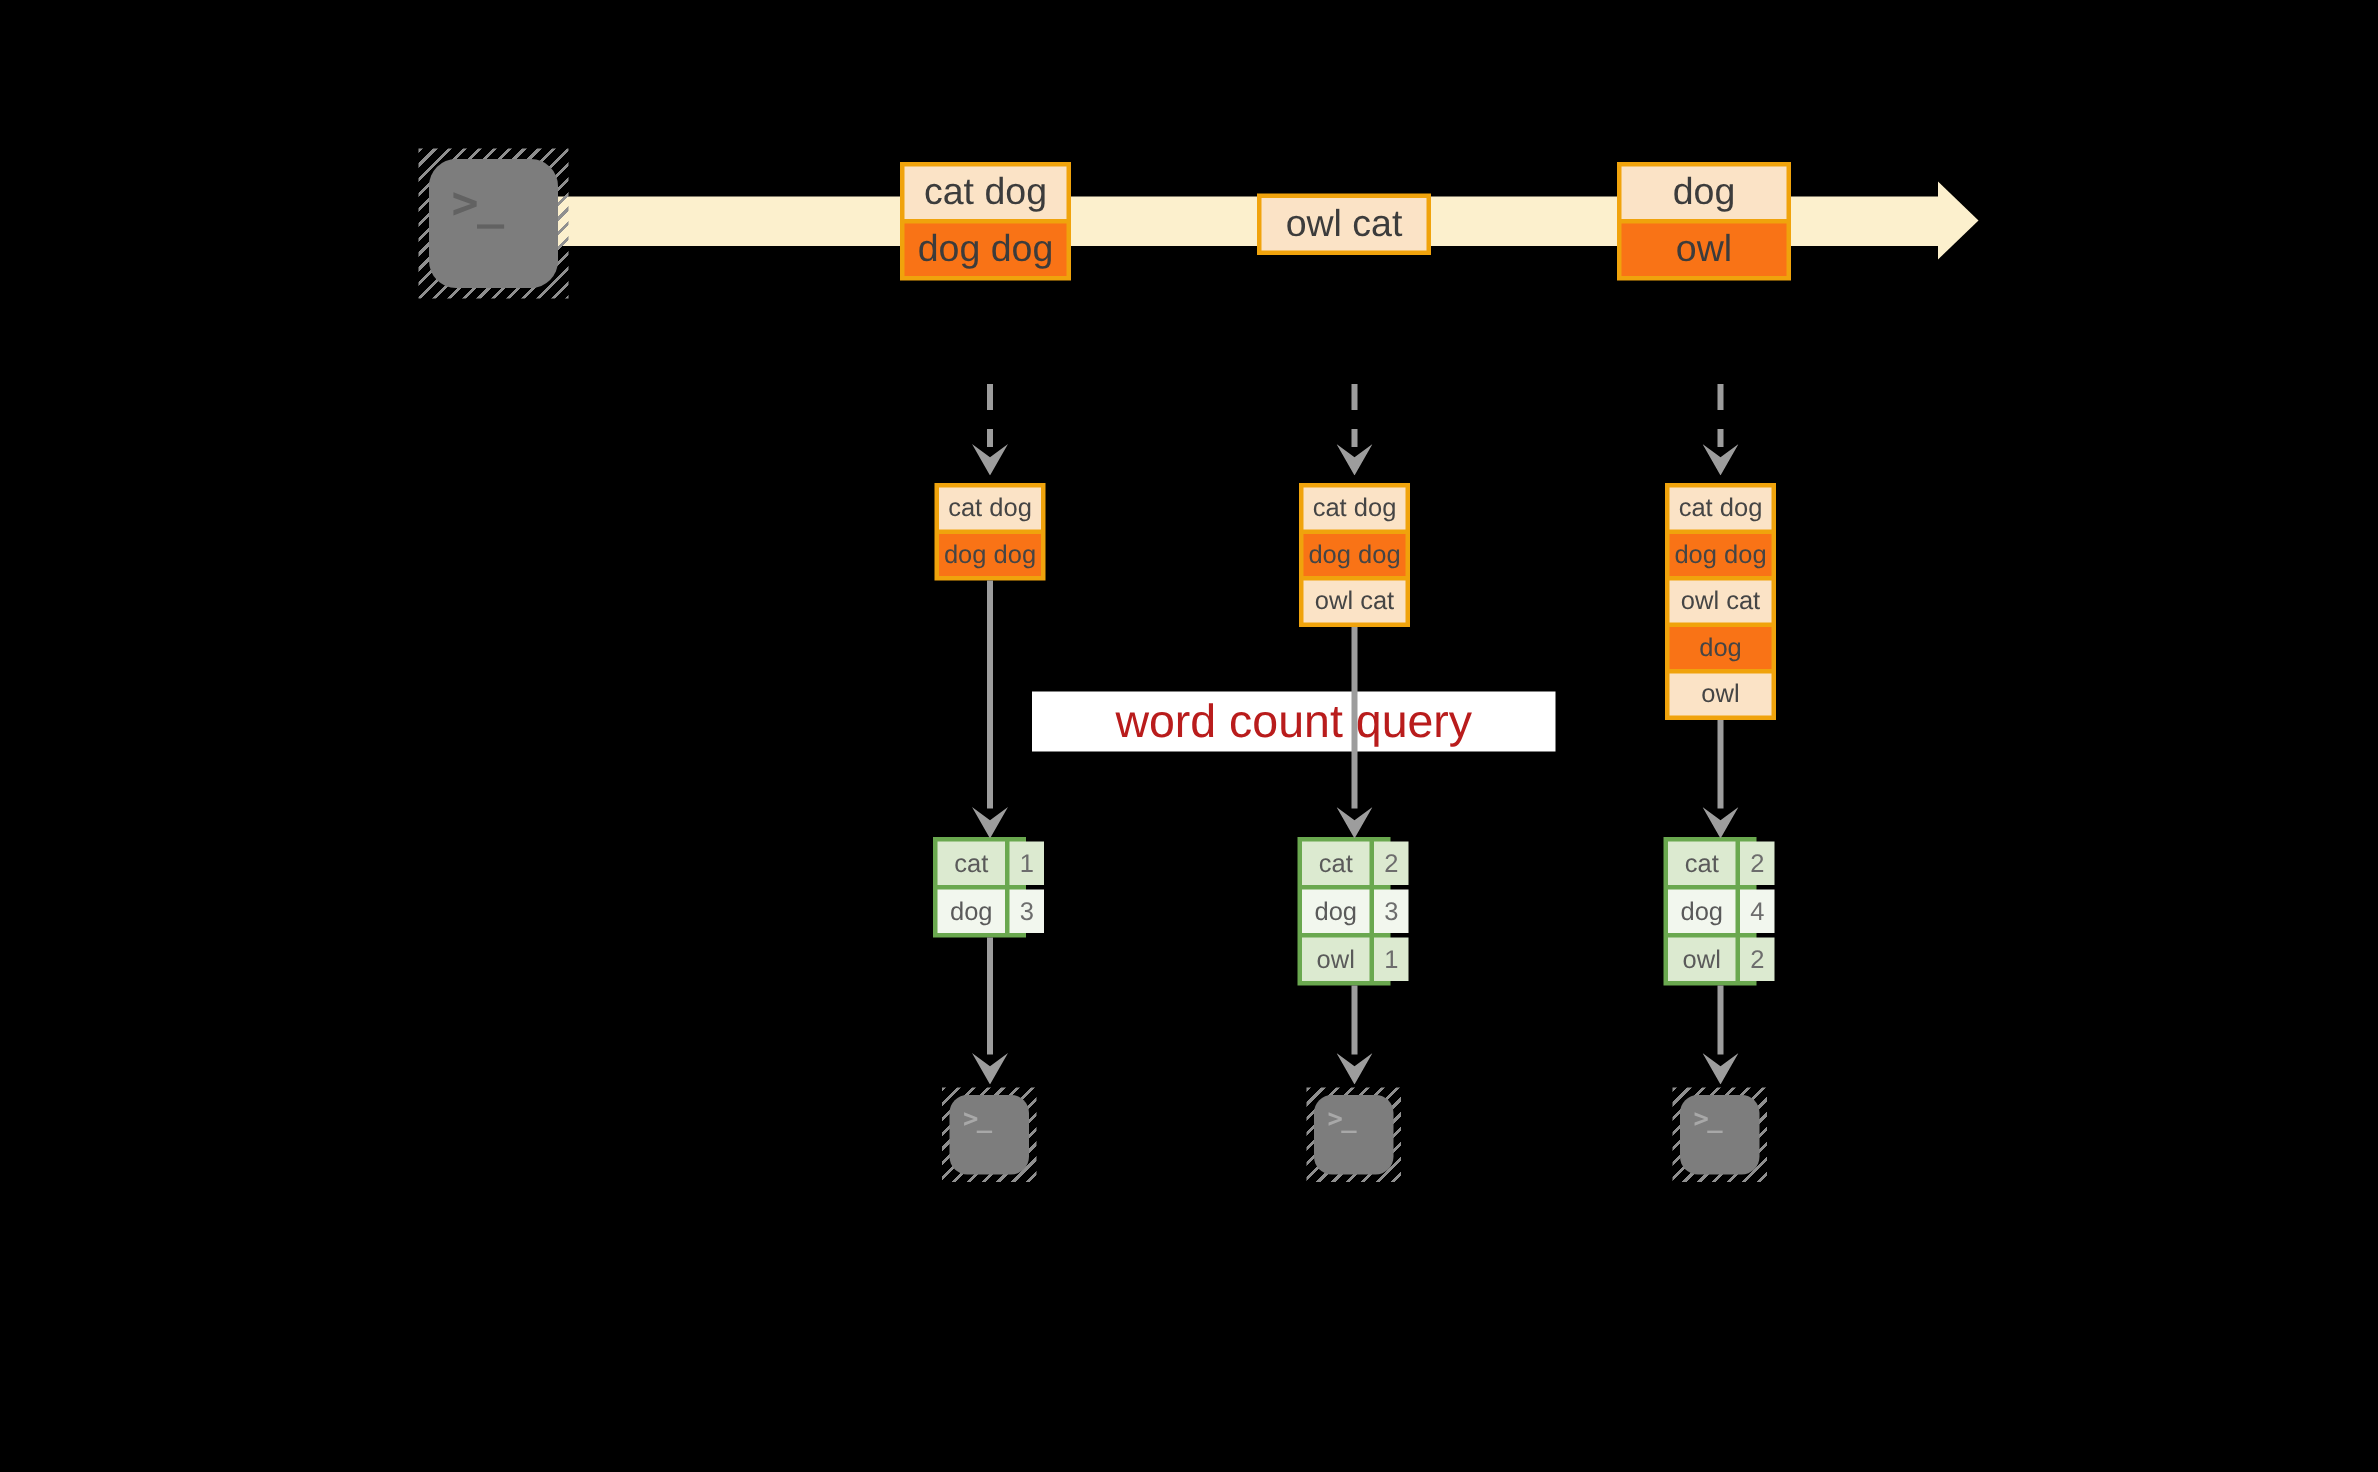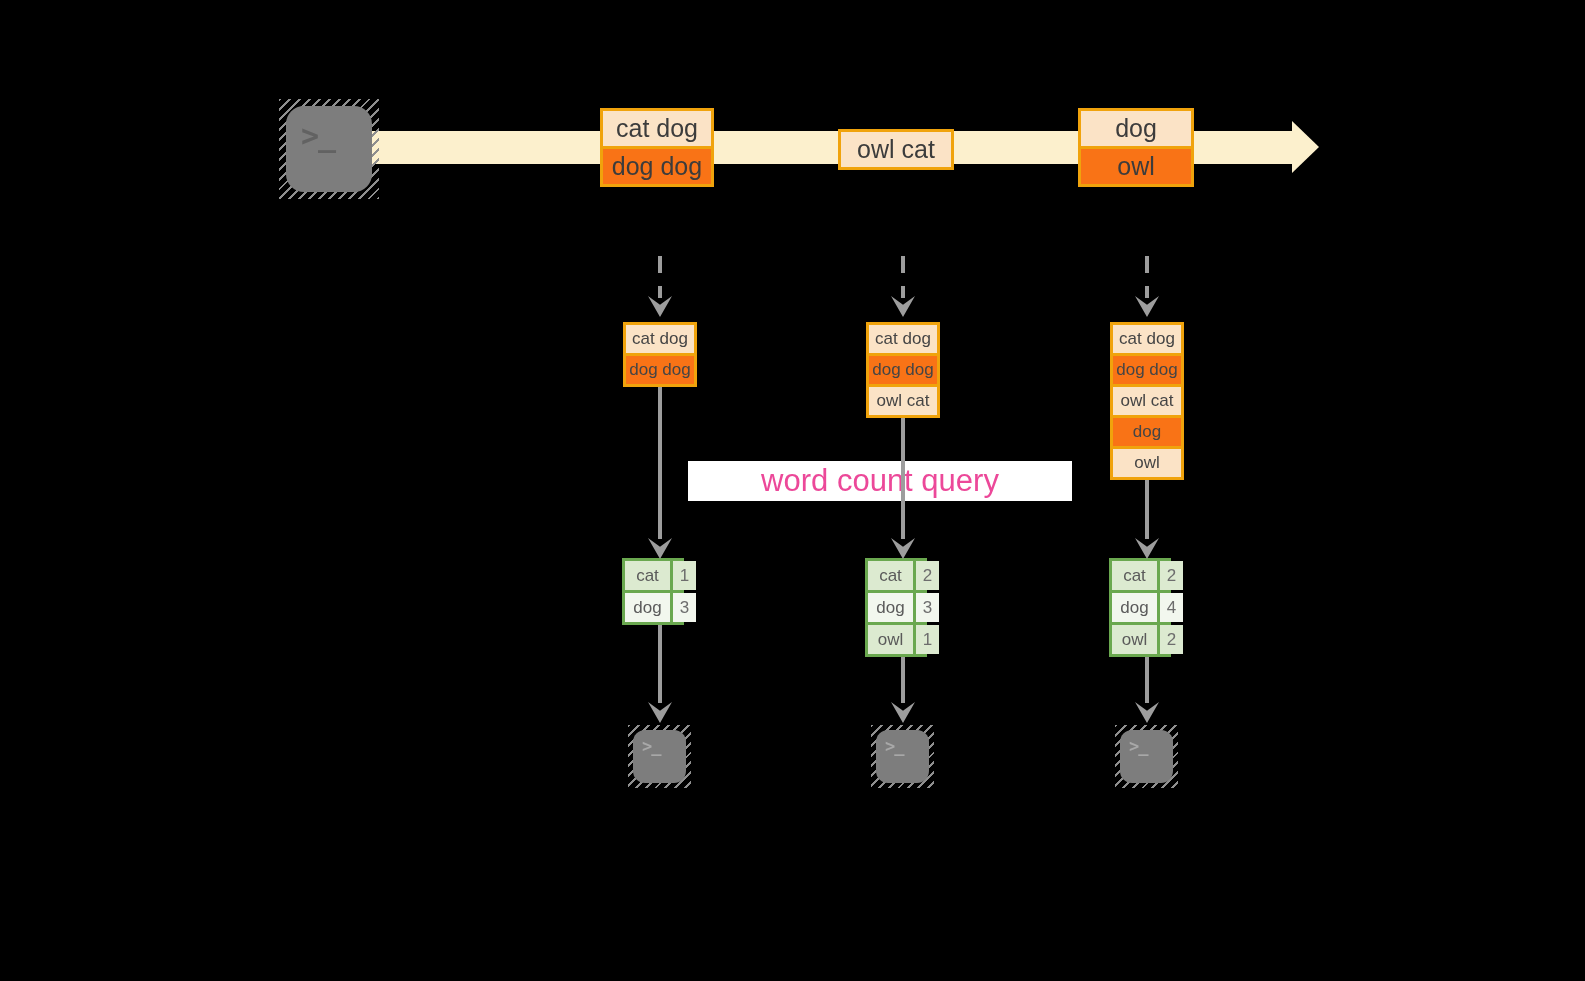--- a/index.html
+++ b/index.html
@@ -62,23 +62,23 @@
     width:4px; z-index:4;
     background:repeating-linear-gradient(180deg,#9d9d9d 0 17px,transparent 17px 30px);
   }
   .ahead {
     width:24px; height:21px; background:#9d9d9d; z-index:4;
     clip-path:polygon(0 0,50% 42%,100% 0,50% 100%);
   }
 
   
   .qlabel {
-    left:688px; top:461px; width:384px; height:40px; background:#ffffff; z-index:2;
+    left:688px; top:461px; width:349px; height:40px; background:#ffffff; z-index:2;
     display:flex; align-items:center; justify-content:center;
-    font-size:31px; color:#ec4899; white-space:nowrap;
+    font-size:31px; color:#b91c1c; white-space:nowrap;
   }
 </style>
 </head>
 <body>
 
 <div class="canvas">
 
   <div class="abs term big" style="left:279px;top:99px">
     <div class="term-body">
       <span class="term-prompt">&gt;_</span>

